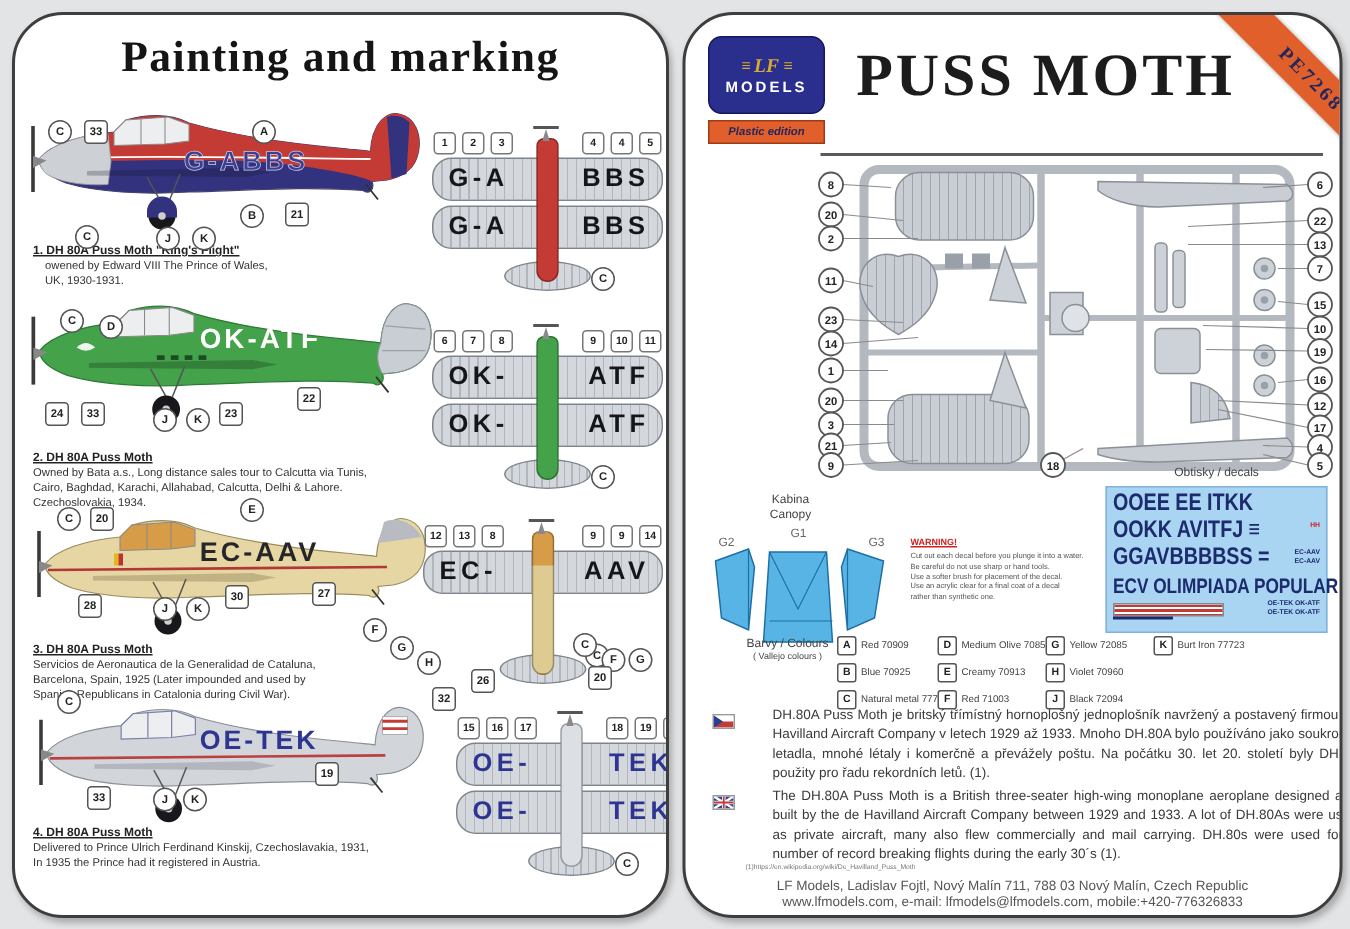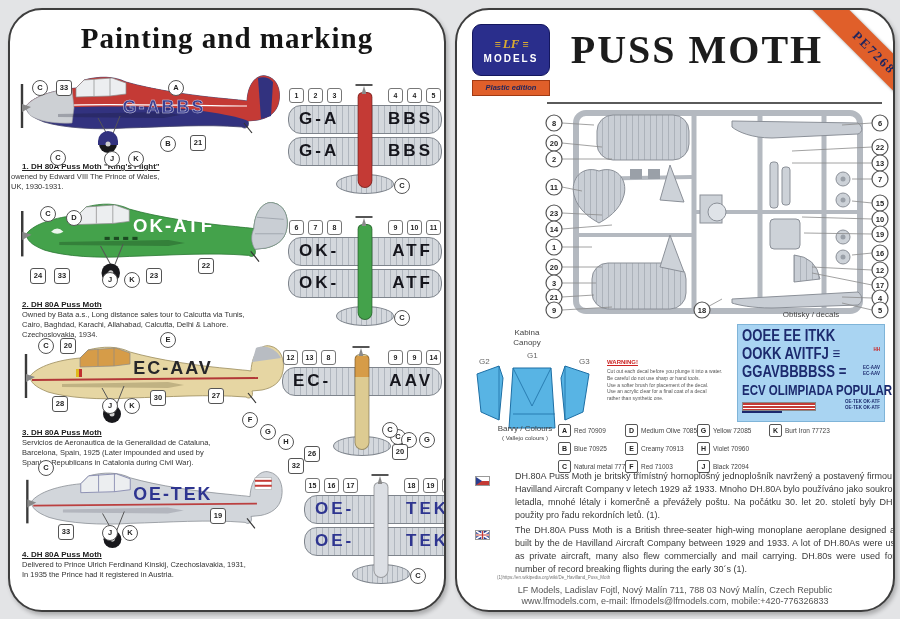--- a/index.html
+++ b/index.html
@@ -106,21 +106,21 @@
   </svg>
   <span class="cc" style="left:22px;top:70px">C</span>
   <span class="cs" style="left:46px;top:70px">33</span>
   <span class="cc" style="left:158px;top:70px">A</span>
   <span class="cc" style="left:150px;top:126px">B</span>
   <span class="cs" style="left:180px;top:125px">21</span>
   <span class="cc" style="left:40px;top:140px">C</span>
   <span class="cc" style="left:94px;top:141px">J</span>
   <span class="cc" style="left:118px;top:141px">K</span>
   <div class="abs achead" style="left:12px;top:152px">1. DH 80A Puss Moth "King's Flight"</div>
-  <div class="abs acdesc" style="left:1px;top:162px;width:250px">owened by Edward VIII The Prince of Wales,
+  <div class="abs acdesc" style="left:20px;top:162px;width:250px">owened by Edward VIII The Prince of Wales,
 UK, 1930-1931.</div>
 
   <div class="plan" style="left:278px;top:78px">
     <div class="numrow">
       <div class="numgrp">
         <span class="sqc">1</span>
         <span class="sqc">2</span>
         <span class="sqc">3</span>
       </div>
       <div class="numgrp">
@@ -253,21 +253,21 @@
       <span class="wl">EC-</span>
       <span class="wr">AAV</span>
     </div>
     <div class="fus" style="background:linear-gradient(#d69c48 0 22px,#ddcb92 22px)"></div>
     <div class="tailp"></div>
     <span class="cc tailc" style="left:108px;top:79px">C</span>
   </div>
   <span class="cc" style="left:232px;top:402px">F</span>
   <span class="cc" style="left:250px;top:414px">G</span>
   <span class="cc" style="left:268px;top:424px">H</span>
-  <span class="cs" style="left:294px;top:436px">26</span>
+  <span class="cs" style="left:304px;top:436px">26</span>
   <span class="cc" style="left:372px;top:412px">C</span>
   <span class="cc" style="left:391px;top:422px">F</span>
   <span class="cc" style="left:409px;top:422px">G</span>
   <span class="cs" style="left:382px;top:434px">20</span>
 
   <svg class="abs" style="left:4px;top:452px" width="280" height="95" viewBox="0 0 272 96">
     <line x1="8" y1="18" x2="8" y2="62" stroke="#3a3a3a" stroke-width="2.4"></line>
     <path d="M12,40 C20,30 40,24 62,22 L70,14 C85,10 100,10 112,16 C140,24 180,30 215,33 C222,34 228,34 233,35 C234,16 244,8 252,10 C263,12 267,24 265,35 C263,47 254,52 244,54 L234,55 C236,60 232,64 228,61 C190,58 150,61 112,62 C82,64 50,62 30,56 C17,51 12,46 12,40 Z" stroke="#8a8f96" stroke-width="0.8" fill="#d2d6db"></path>
     <rect x="238" y="16" width="17" height="12" fill="#fff" stroke="#999" stroke-width="0.5"></rect>
     <line x1="238" y1="19" x2="255" y2="19" stroke="#c43a35" stroke-width="2"></line>

